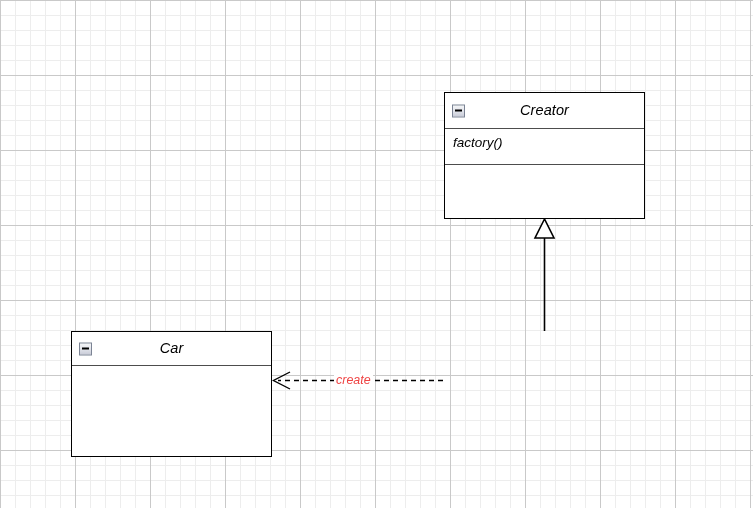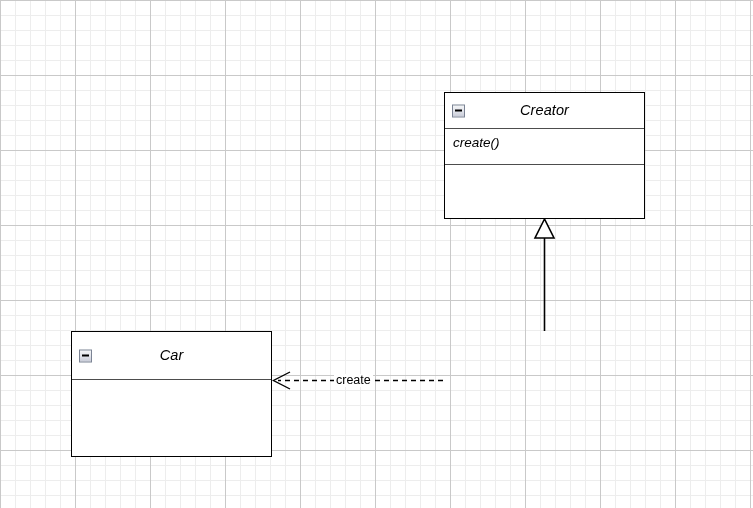--- a/index.html
+++ b/index.html
@@ -94,25 +94,26 @@
     left: 0;
     top: 0;
     width: 753px;
     height: 508px;
     overflow: visible;
     pointer-events: none;
   }
   .edge-label {
     position: absolute;
     font-size: 12.5px;
-    color: #000000;
+    color: #ef4444;
     background: #ffffff;
     padding: 0 2px;
     line-height: 1;
     white-space: nowrap;
+    font-style: italic;
   }
 </style>
 </head>
 <body>
 
 <div id="canvas">
 
   <svg class="conn-svg" viewBox="0 0 753 508" xmlns="http://www.w3.org/2000/svg">
 
     <g>
@@ -127,27 +128,27 @@
   </svg>
 
   <div class="edge-label" style="left:334px; top:374px;">create</div>
 
   <div class="uml-class" style="left:444px; top:92px; width:201px; height:127px;">
     <div class="uml-header" style="height:36px;">
       <span class="collapse-icon"></span>
       <span class="uml-title">Creator</span>
     </div>
     <div class="uml-compartment with-divider" style="height:36px;">
-      <div>create()</div>
+      <div>factory()</div>
     </div>
     <div class="uml-compartment empty" style="height:53px;"></div>
   </div>
 
 
   <div class="uml-class" style="left:71px; top:331px; width:201px; height:126px;">
-    <div class="uml-header" style="height:48px;">
+    <div class="uml-header" style="height:34px;">
       <span class="collapse-icon"></span>
       <span class="uml-title">Car</span>
     </div>
     <div class="uml-compartment empty" style="height:52px;"></div>
   </div>
 
 </div>
 
 </body></html>

